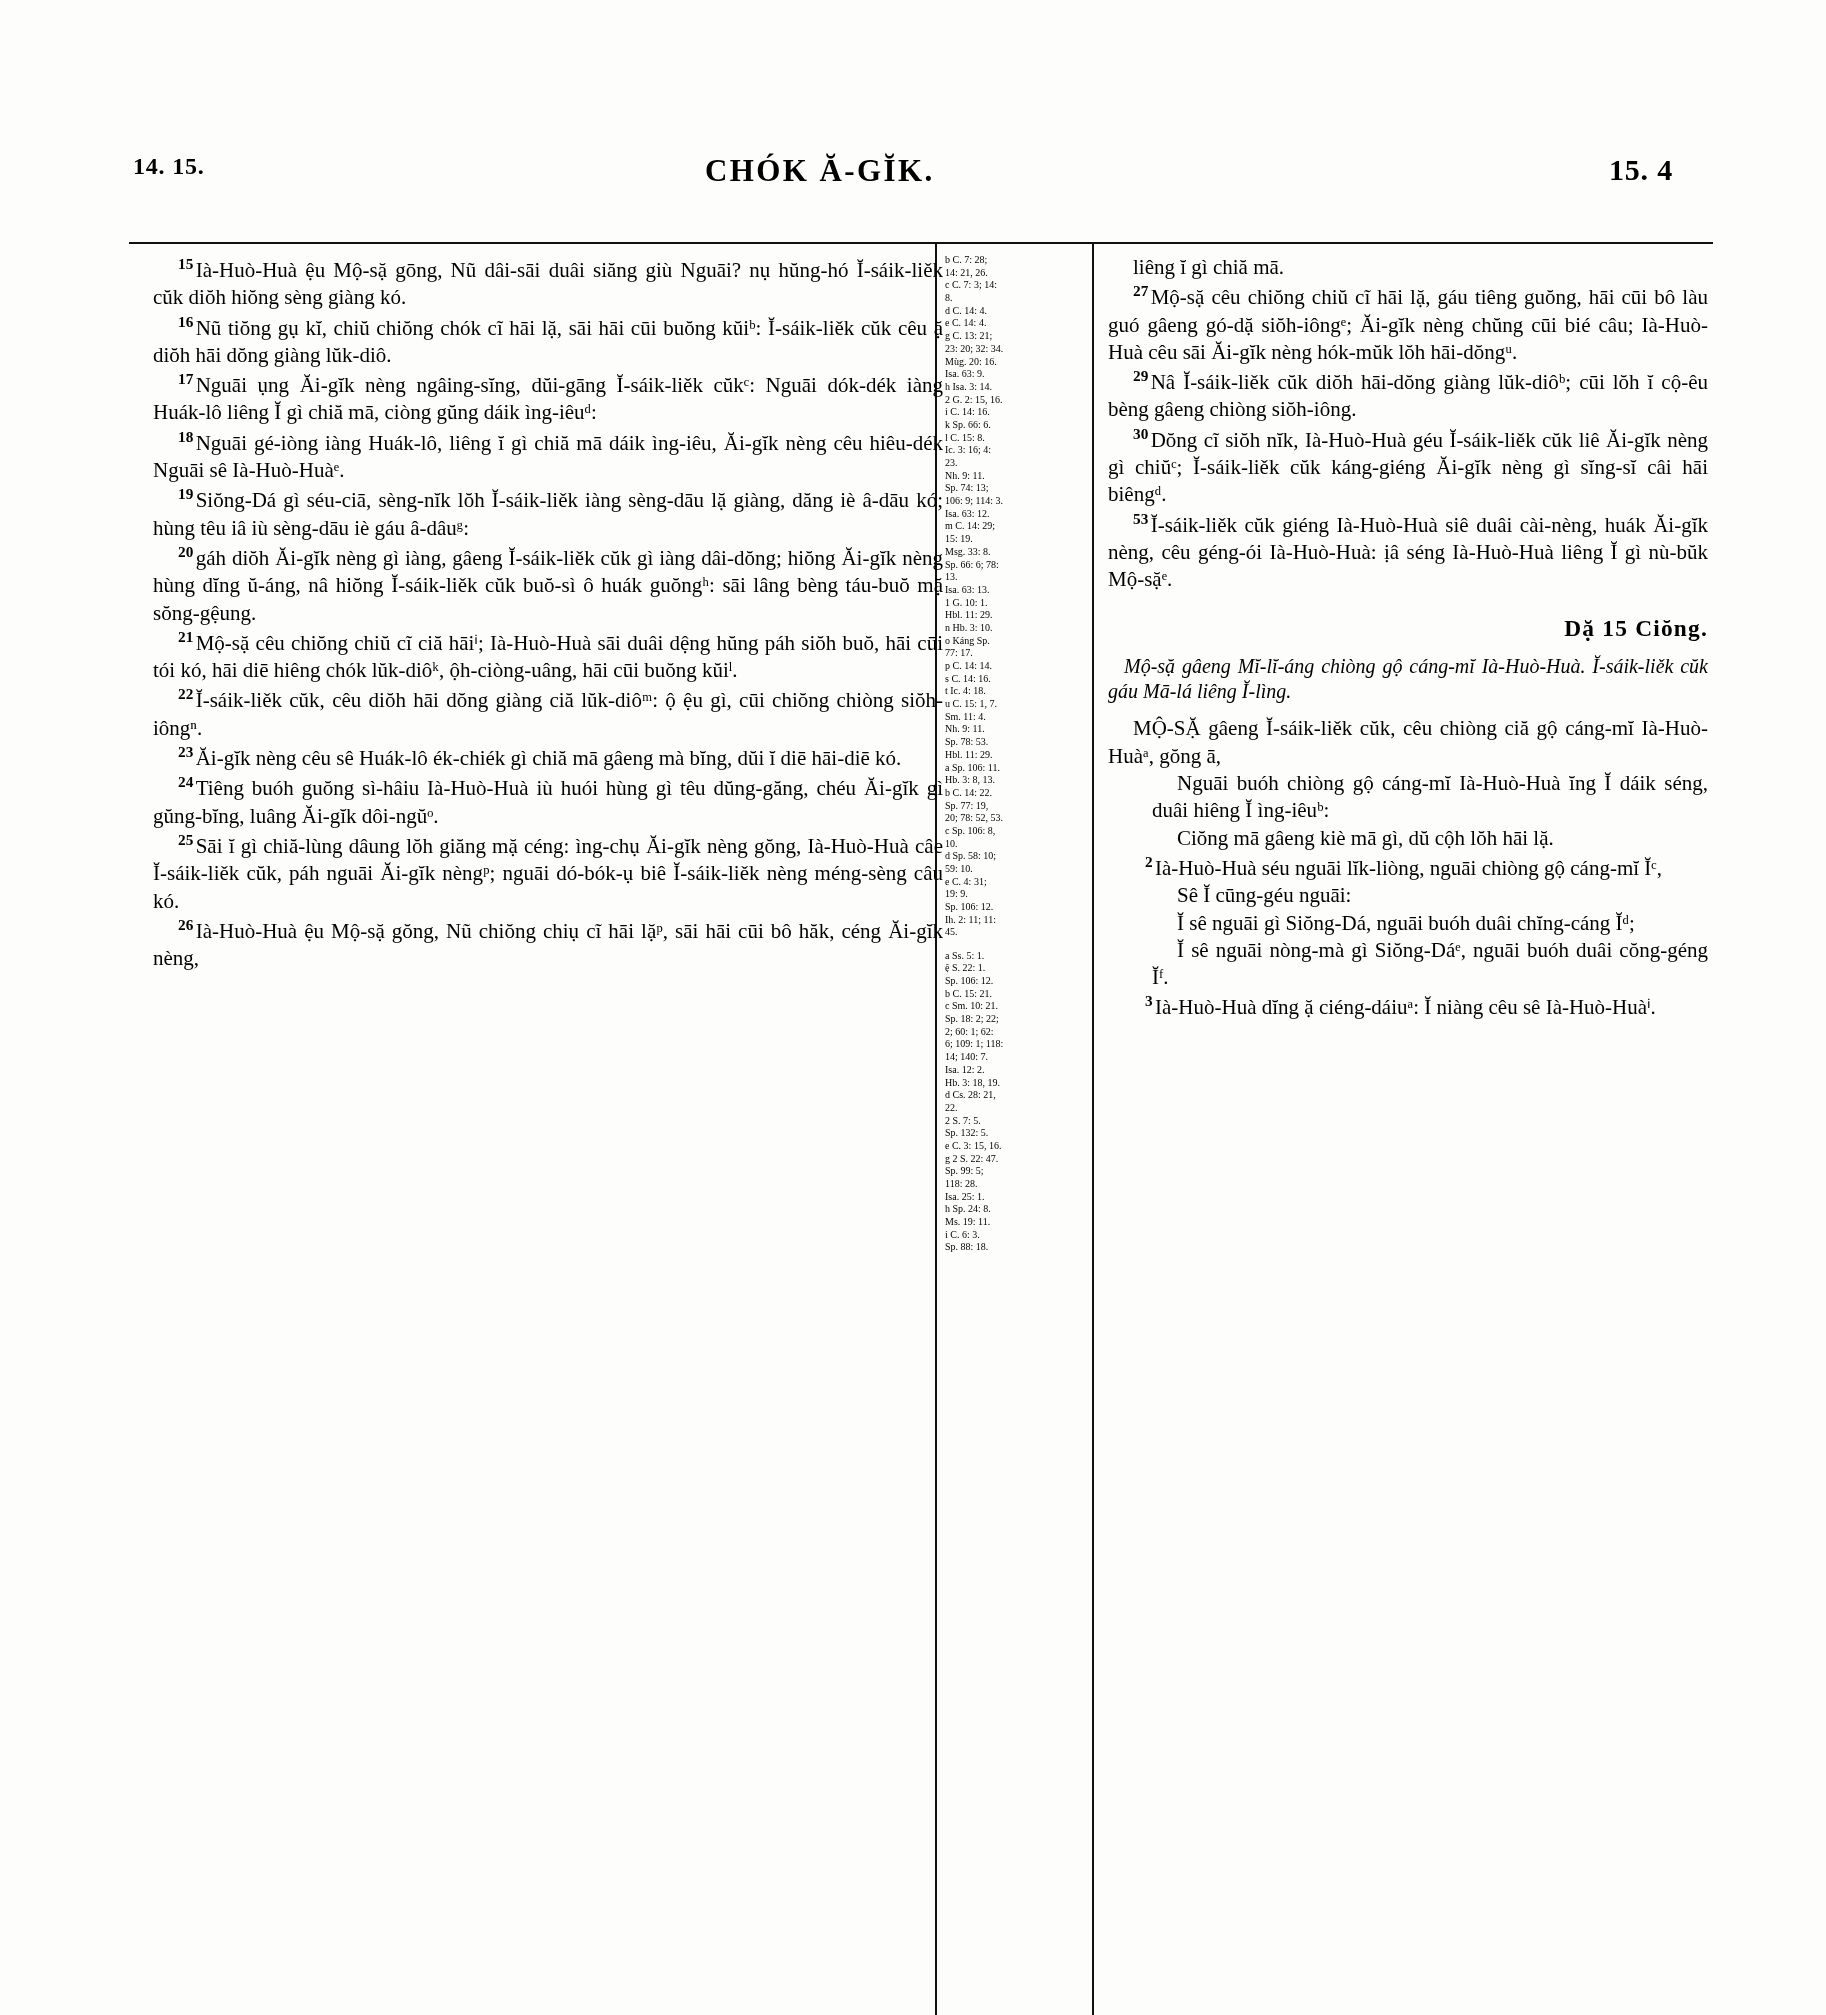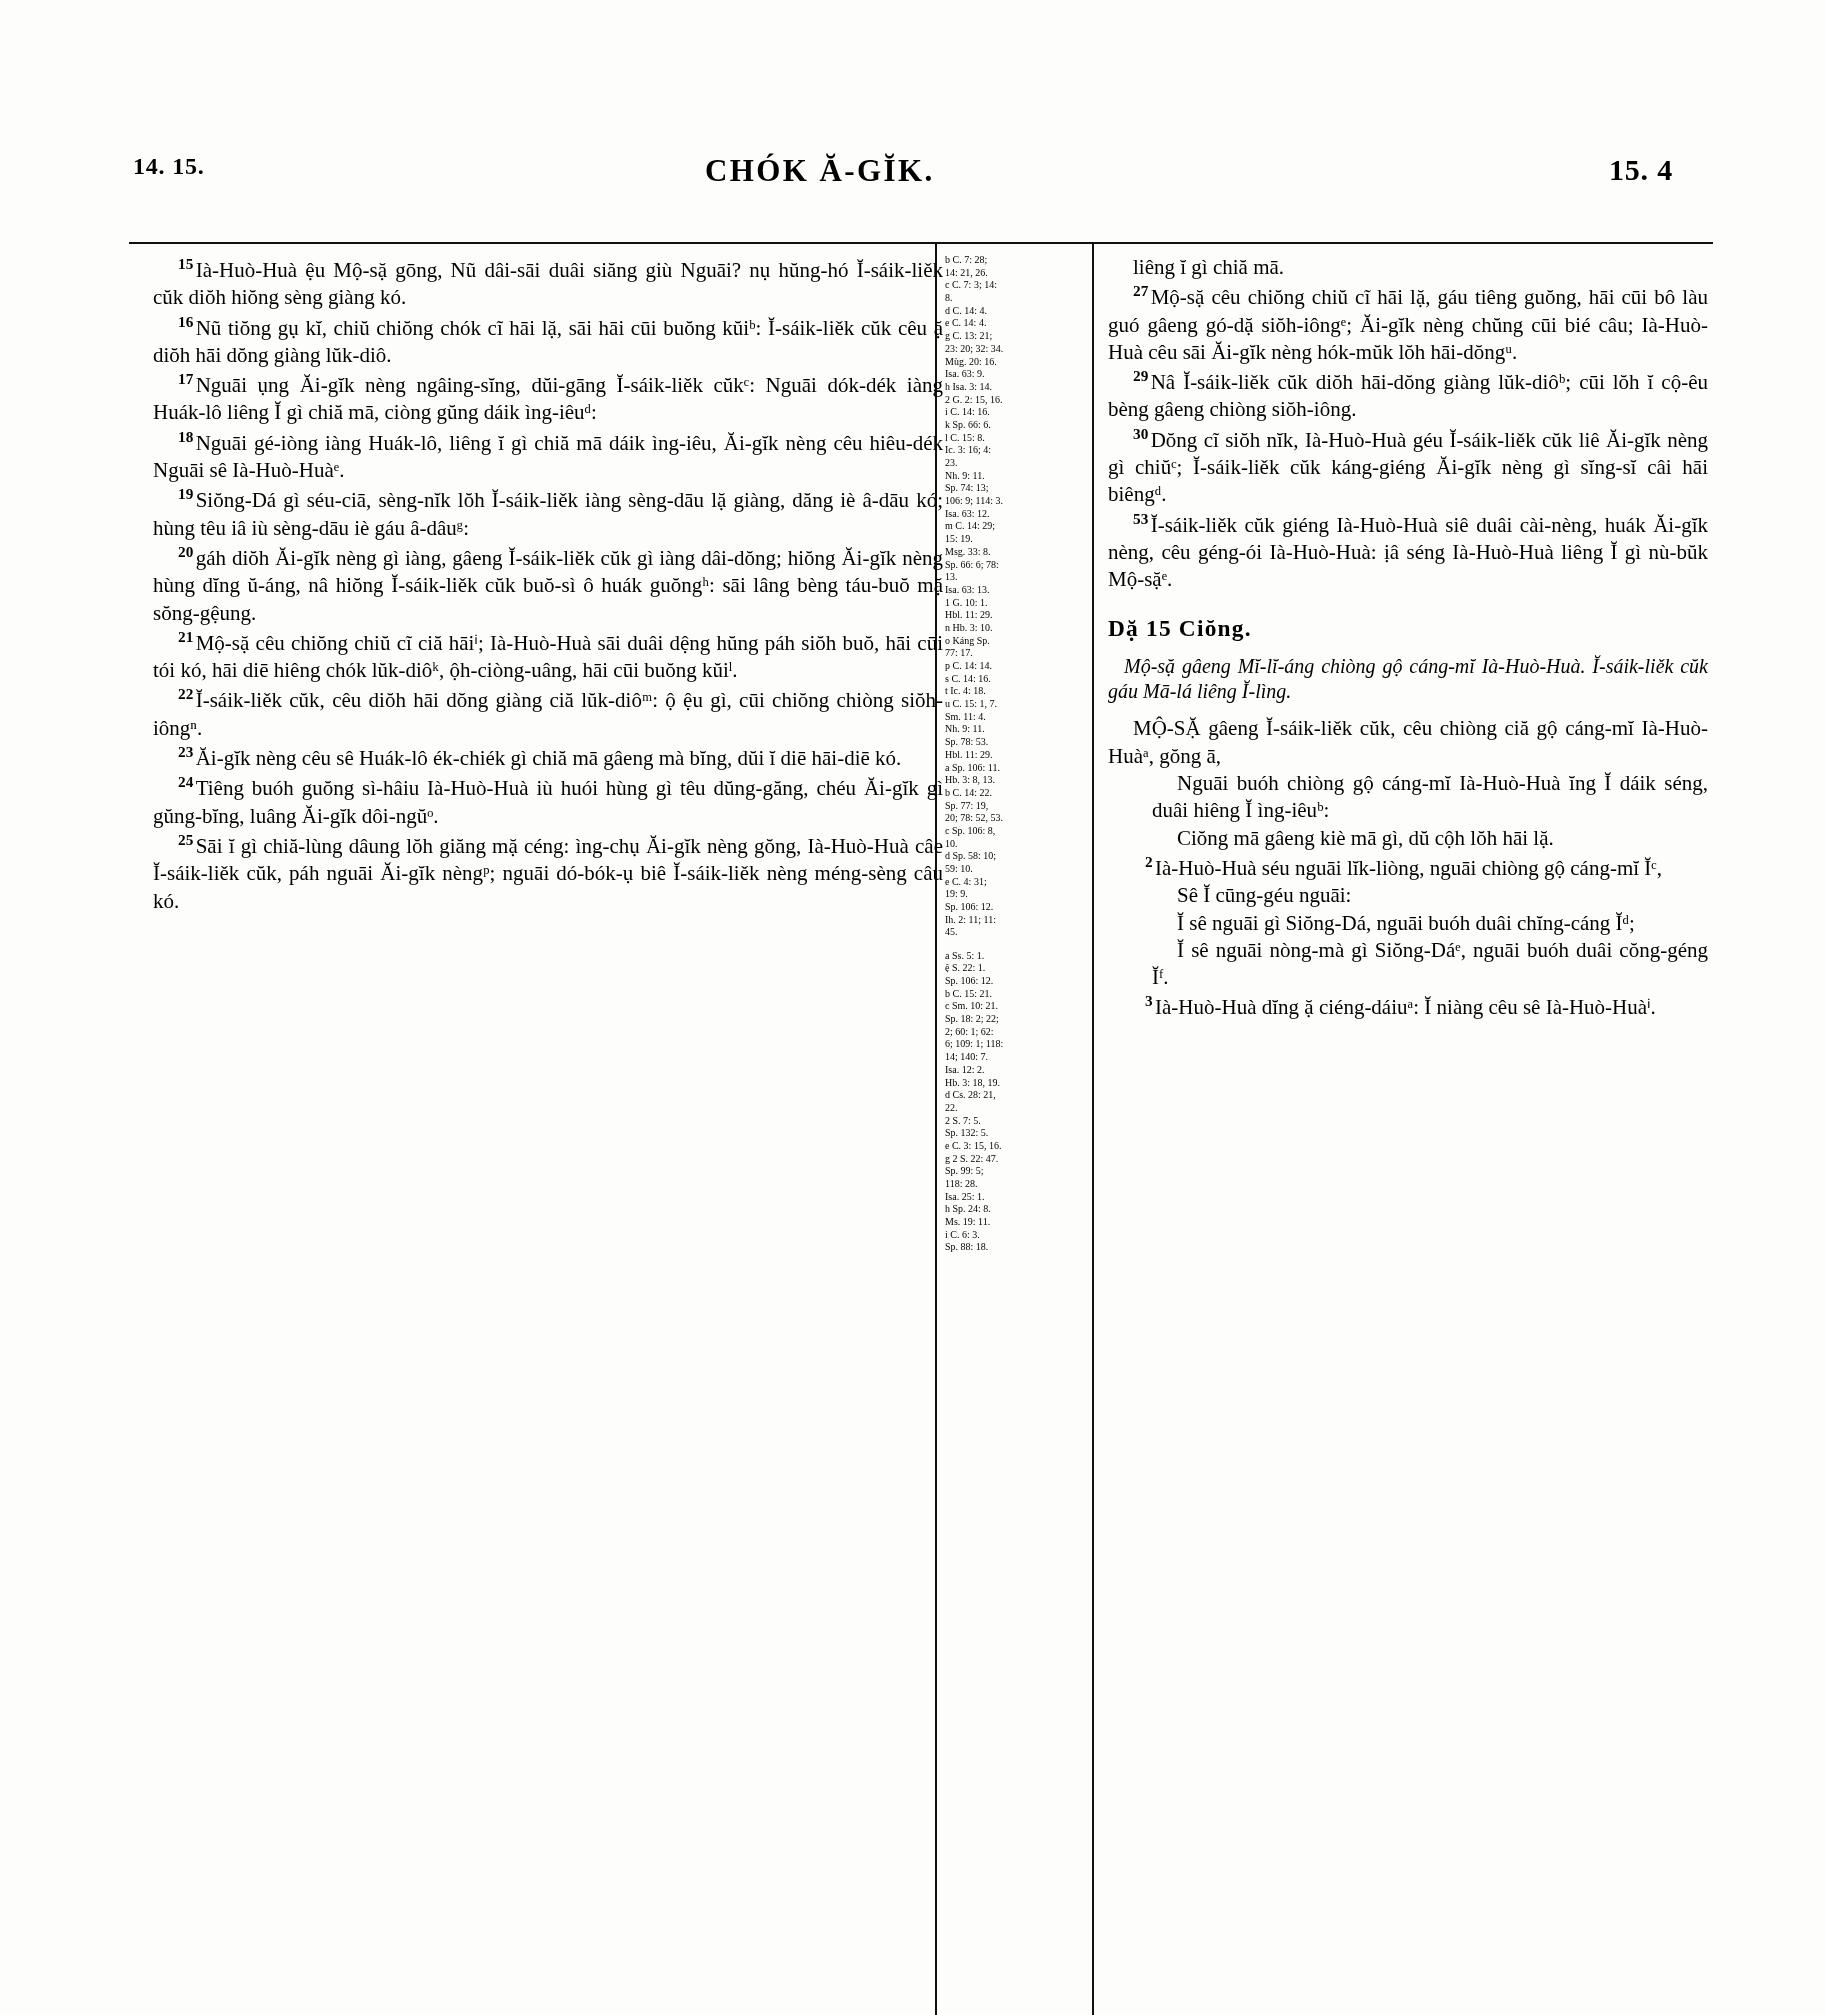--- a/index.html
+++ b/index.html
@@ -109,21 +109,21 @@
     font-weight: bold;
     font-size: 15.3px;
     vertical-align: super;
     padding-right: 2.4px;
   }
   p.para {
     margin: 0;
     text-indent: 25px;
   }
   .chapter-head {
-    text-align: left;
+    text-align: right;
     font-weight: bold;
     font-size: 23.4px;
     letter-spacing: 1.2px;
     margin: 19.3px 0 10.5px 0;
   }
   .argument {
     font-style: italic;
     font-size: 20px;
     line-height: 1.28;
     text-align: justify;
@@ -162,20 +162,21 @@
           <p class="para"><span class="vnum">16</span><span>Nũ tiŏng gụ kĭ, chiŭ chiŏng chók cĩ hāi lặ, sāi hāi cūi buŏng kŭiᵇ: Ĭ-sáik-liěk cŭk cêu ặ diŏh hāi dŏng giàng lŭk-diô.</span></p>
           <p class="para"><span class="vnum">17</span><span>Nguāi ụng Ăi-gĭk nèng ngâing-sĭng, dŭi-gāng Ĭ-sáik-liěk cŭkᶜ: Nguāi dók-dék iàng Huák-lô liêng Ĭ gì chiă mā, ciòng gŭng dáik ìng-iêuᵈ:</span></p>
           <p class="para"><span class="vnum">18</span><span>Nguāi gé-iòng iàng Huák-lô, liêng ĭ gì chiă mā dáik ìng-iêu, Ăi-gĭk nèng cêu hiêu-dék Nguāi sê Ià-Huò-Huàᵉ.</span></p>
           <p class="para"><span class="vnum">19</span><span>Siŏng-Dá gì séu-ciā, sèng-nĭk lŏh Ĭ-sáik-liěk iàng sèng-dāu lặ giàng, dăng iè â-dāu kó; hùng têu iâ iù sèng-dāu iè gáu â-dâuᵍ:</span></p>
           <p class="para"><span class="vnum">20</span><span>gáh diŏh Ăi-gĭk nèng gì iàng, gâeng Ĭ-sáik-liěk cŭk gì iàng dâi-dŏng; hiŏng Ăi-gĭk nèng hùng dĭng ŭ-áng, nâ hiŏng Ĭ-sáik-liěk cŭk buŏ-sì ô huák guŏngʰ: sāi lâng bèng táu-buŏ mặ sŏng-gệung.</span></p>
           <p class="para"><span class="vnum">21</span><span>Mộ-sặ cêu chiŏng chiŭ cĩ ciă hāiⁱ; Ià-Huò-Huà sāi duâi dệng hŭng páh siŏh buŏ, hāi cūi tói kó, hāi diē hiêng chók lŭk-diôᵏ, ộh-ciòng-uâng, hāi cūi buŏng kŭiˡ.</span></p>
           <p class="para"><span class="vnum">22</span><span>Ĭ-sáik-liěk cŭk, cêu diŏh hāi dŏng giàng ciă lŭk-diôᵐ: ộ ệu gì, cūi chiŏng chiòng siŏh-iôngⁿ.</span></p>
           <p class="para"><span class="vnum">23</span><span>Ăi-gĭk nèng cêu sê Huák-lô ék-chiék gì chiă mā gâeng mà bĭng, dŭi ĭ diē hāi-diē kó.</span></p>
           <p class="para"><span class="vnum">24</span><span>Tiêng buóh guŏng sì-hâiu Ià-Huò-Huà iù huói hùng gì têu dŭng-găng, chéu Ăi-gĭk gì gŭng-bĭng, luâng Ăi-gĭk dôi-ngŭᵒ.</span></p>
           <p class="para"><span class="vnum">25</span><span>Sāi ĭ gì chiă-lùng dâung lŏh giăng mặ céng: ìng-chụ Ăi-gĭk nèng gŏng, Ià-Huò-Huà câe Ĭ-sáik-liěk cŭk, páh nguāi Ăi-gĭk nèngᵖ; nguāi dó-bók-ụ biê Ĭ-sáik-liěk nèng méng-sèng câu kó.</span></p>
+          <p class="para"><span class="vnum">26</span><span>Ià-Huò-Huà ệu Mộ-sặ gŏng, Nũ chiŏng chiụ cĩ hāi lặᵖ, sāi hāi cūi bô hăk, céng Ăi-gĭk nèng,</span></p>
         </div>
     </div>
 
     <div class="col-notes">
       <div id="notes-body">
           <div class="note-line">b C. 7: 28;</div>
           <div class="note-line">14: 21, 26.</div>
           <div class="note-line">c C. 7: 3; 14:</div>
           <div class="note-line">8.</div>
           <div class="note-line">d C. 14: 4.</div>

